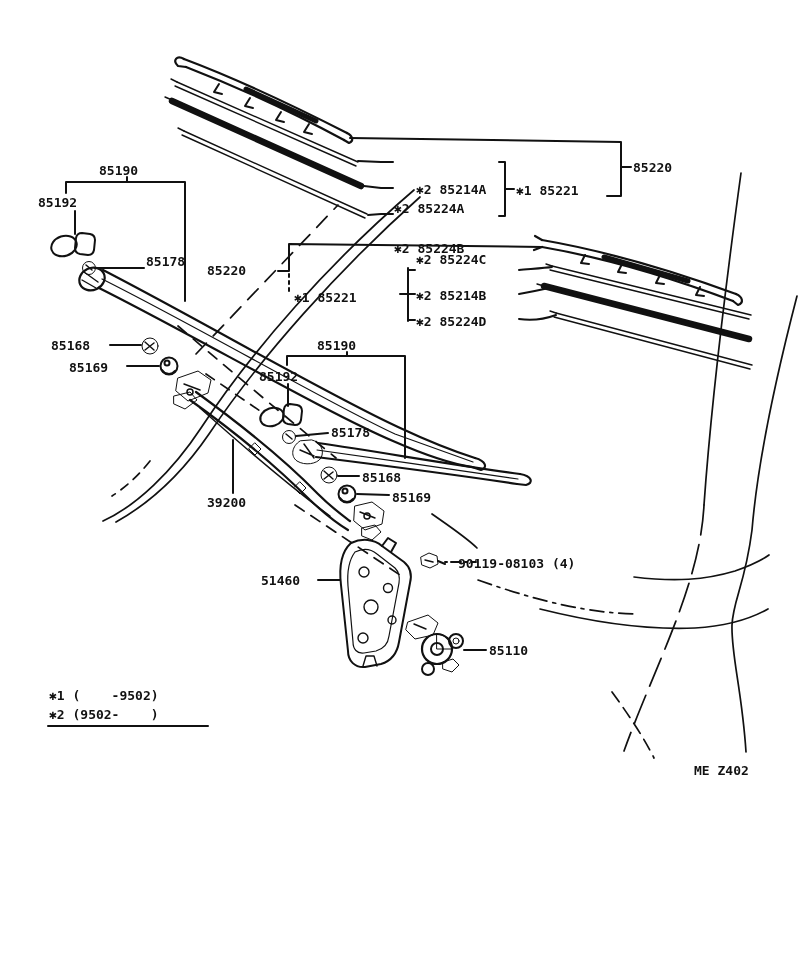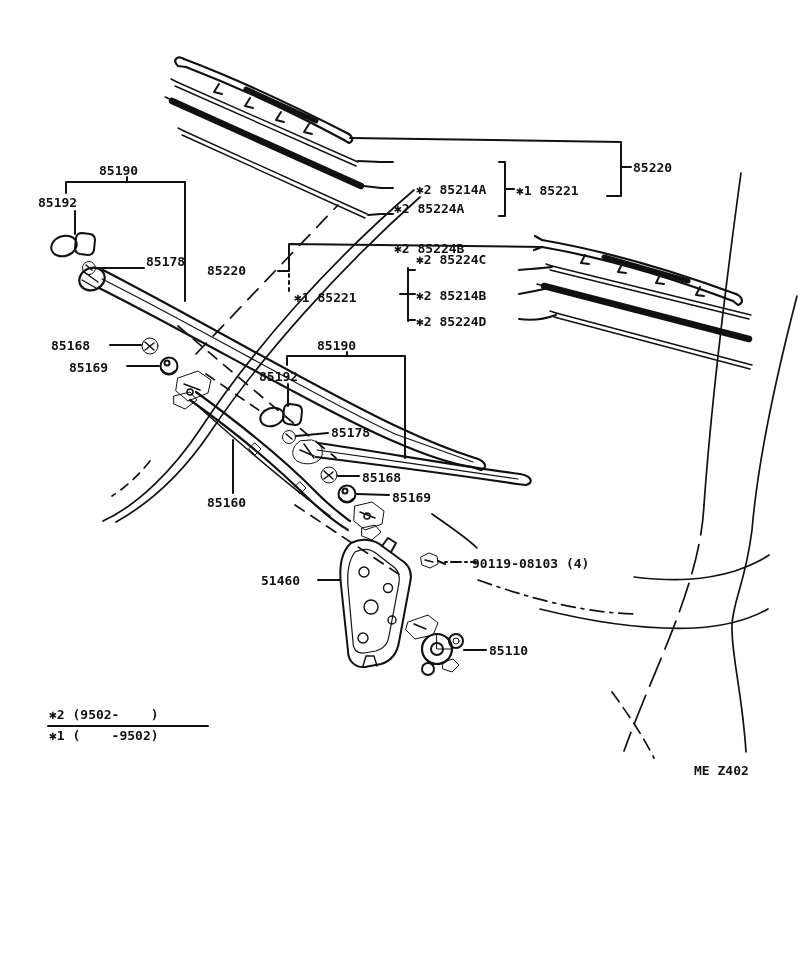--- a/index.html
+++ b/index.html
@@ -278,21 +278,21 @@
       <div class="part-label" style="left: 416px; top: 259px; text-align: right;">✱2 85224C</div>
       <div class="part-label" style="left: 416px; top: 295px;">✱2 85214B</div>
       <div class="part-label" style="left: 416px; top: 321px; text-align: right;">✱2 85224D</div>
       <div class="part-label" style="left: 51px; top: 345px;">85168</div>
       <div class="part-label" style="left: 69px; top: 367px;">85169</div>
       <div class="part-label" style="left: 317px; top: 345px;">85190</div>
       <div class="part-label" style="left: 259px; top: 376px;">85192</div>
       <div class="part-label" style="left: 331px; top: 432px;">85178</div>
       <div class="part-label" style="left: 362px; top: 477px;">85168</div>
       <div class="part-label" style="left: 392px; top: 497px;">85169</div>
-      <div class="part-label" style="left: 207px; top: 502px;">85160</div>
+      <div class="part-label" style="left: 207px; top: 502px;">39200</div>
       <div class="part-label" style="left: 261px; top: 580px;">51460</div>
-      <div class="part-label" style="left: 472px; top: 563px;">90119-08103 (4)</div>
+      <div class="part-label" style="left: 458px; top: 563px;">90119-08103 (4)</div>
       <div class="part-label" style="left: 489px; top: 650px;">85110</div>
-      <div class="part-label" style="left: 49px; top: 735px;">✱1 (    -9502)</div>
+      <div class="part-label" style="left: 49px; top: 695px;">✱1 (    -9502)</div>
       <div class="part-label" style="left: 49px; top: 714px;">✱2 (9502-    )</div>
       <div class="part-label" style="left: 694px; top: 770px;">ME Z402</div>
     </div>
 </div>
 
 </body></html>

